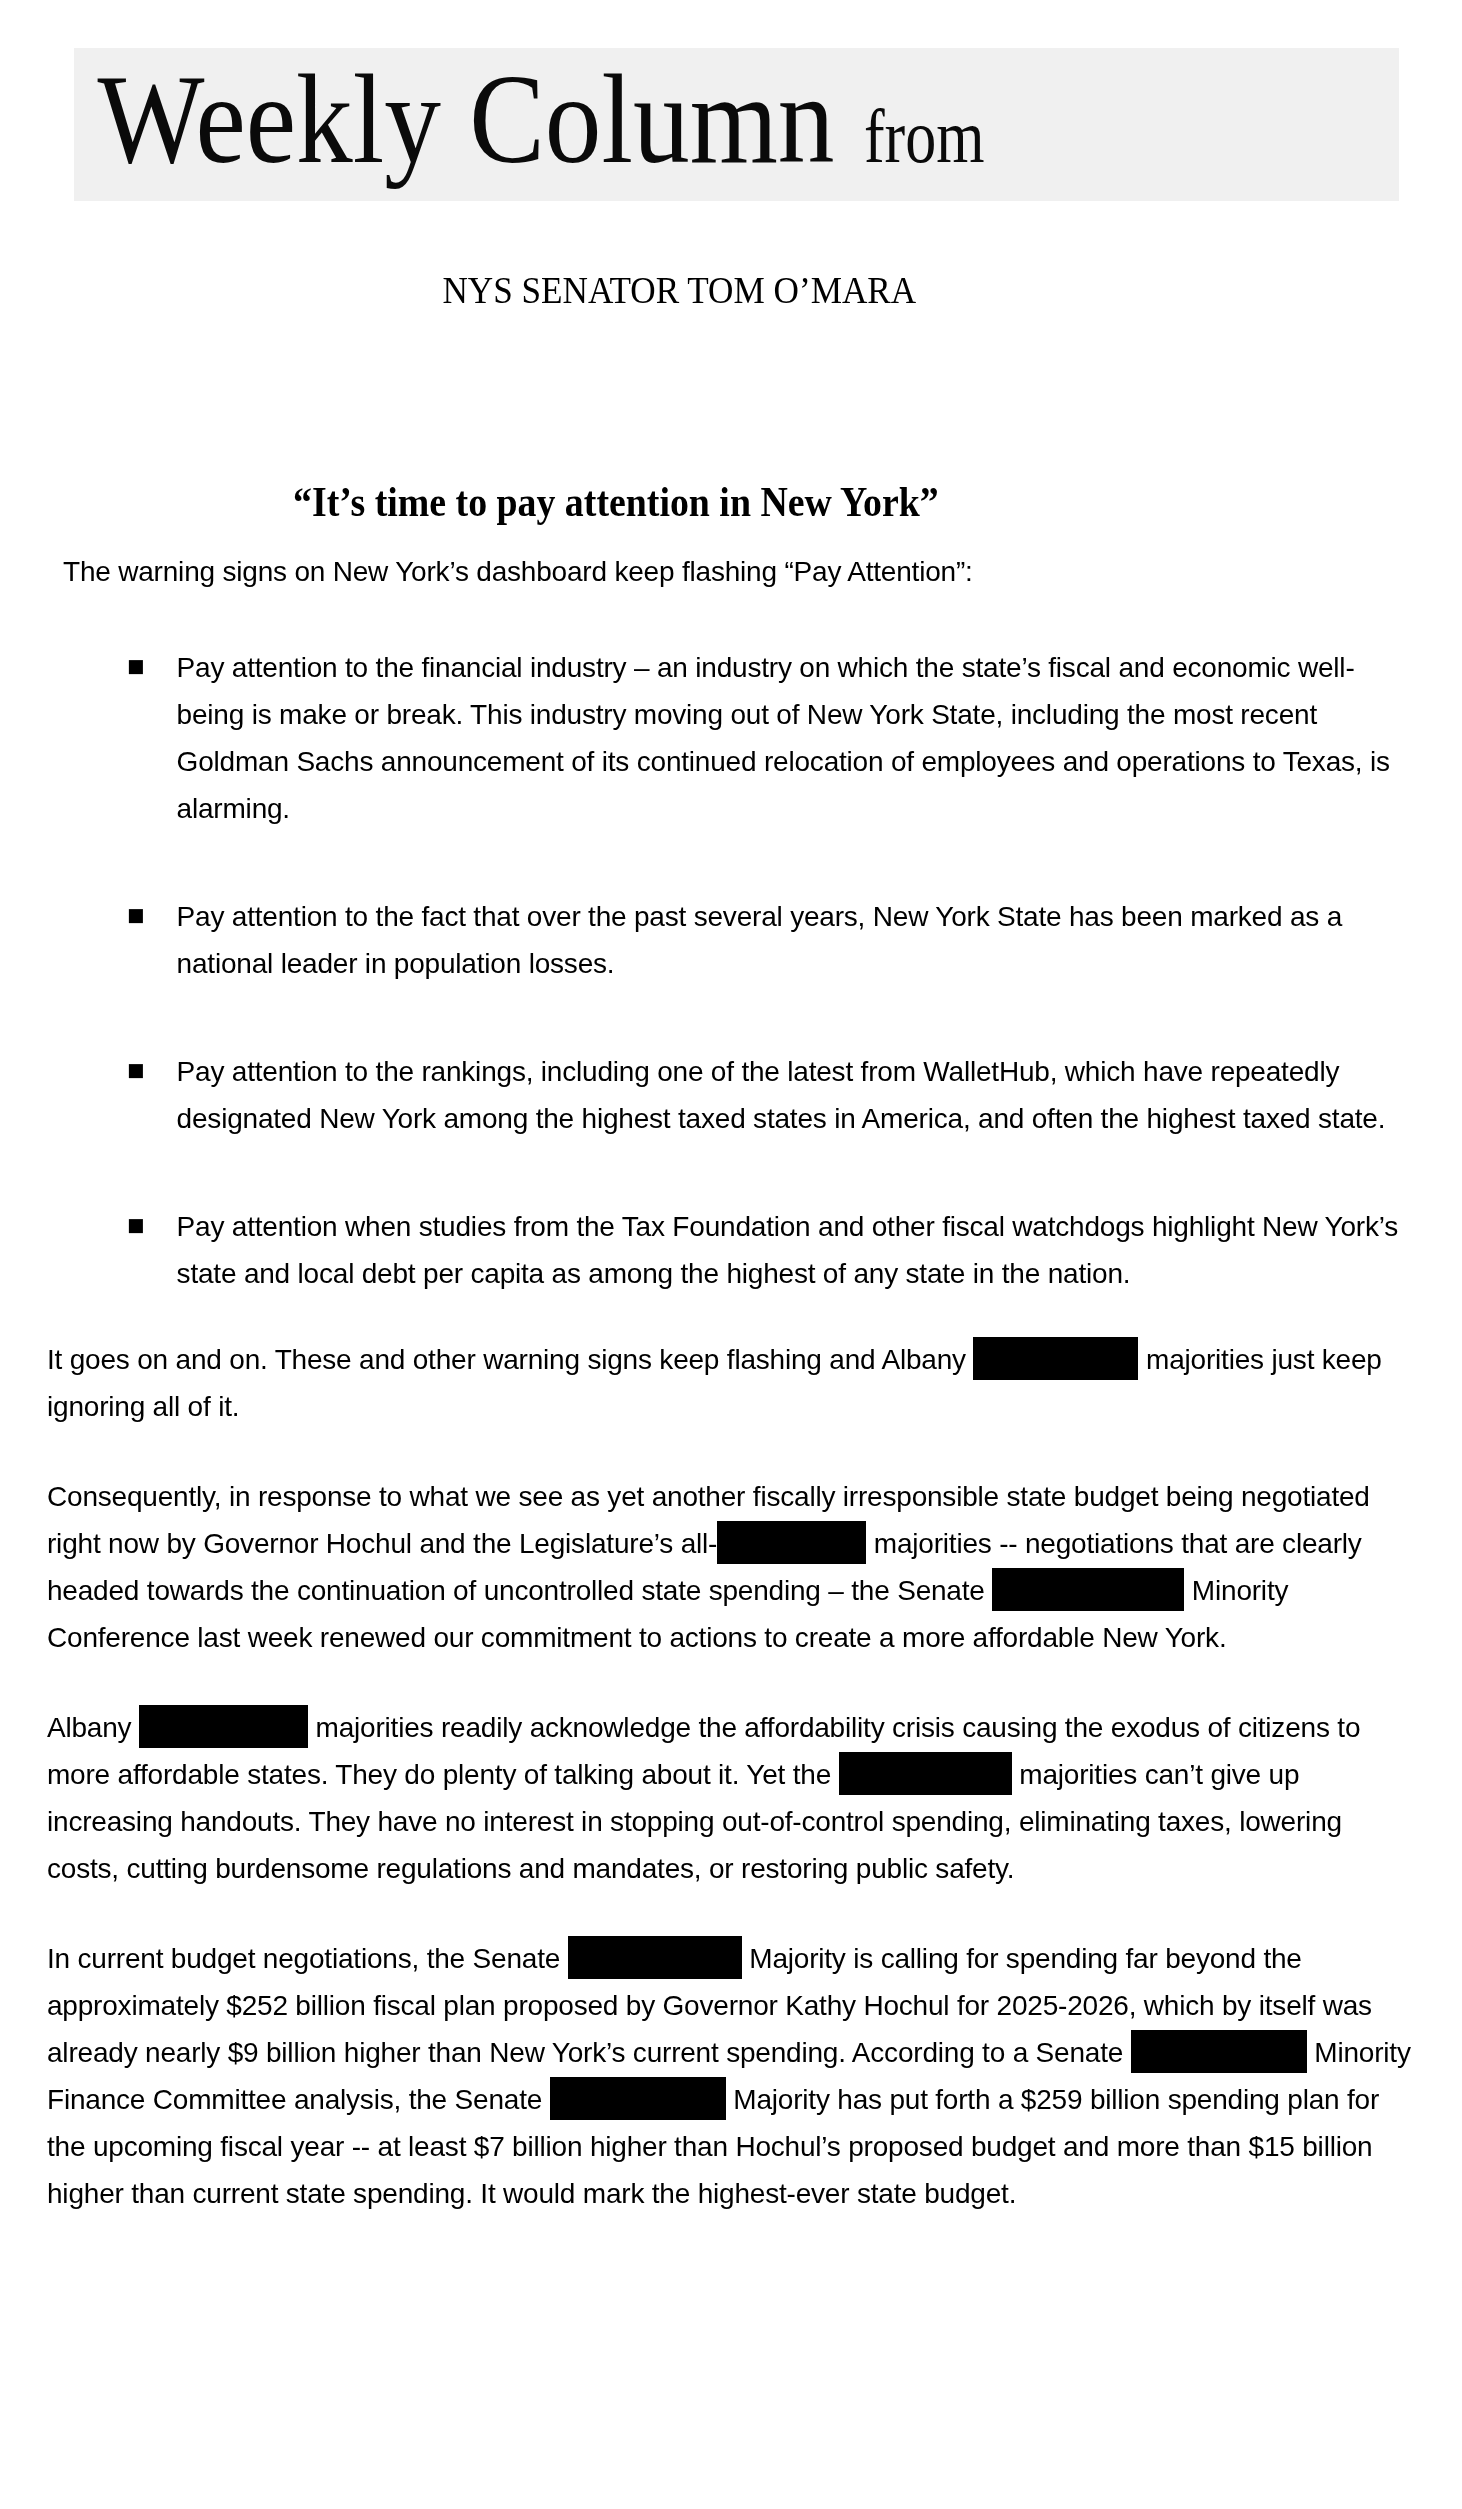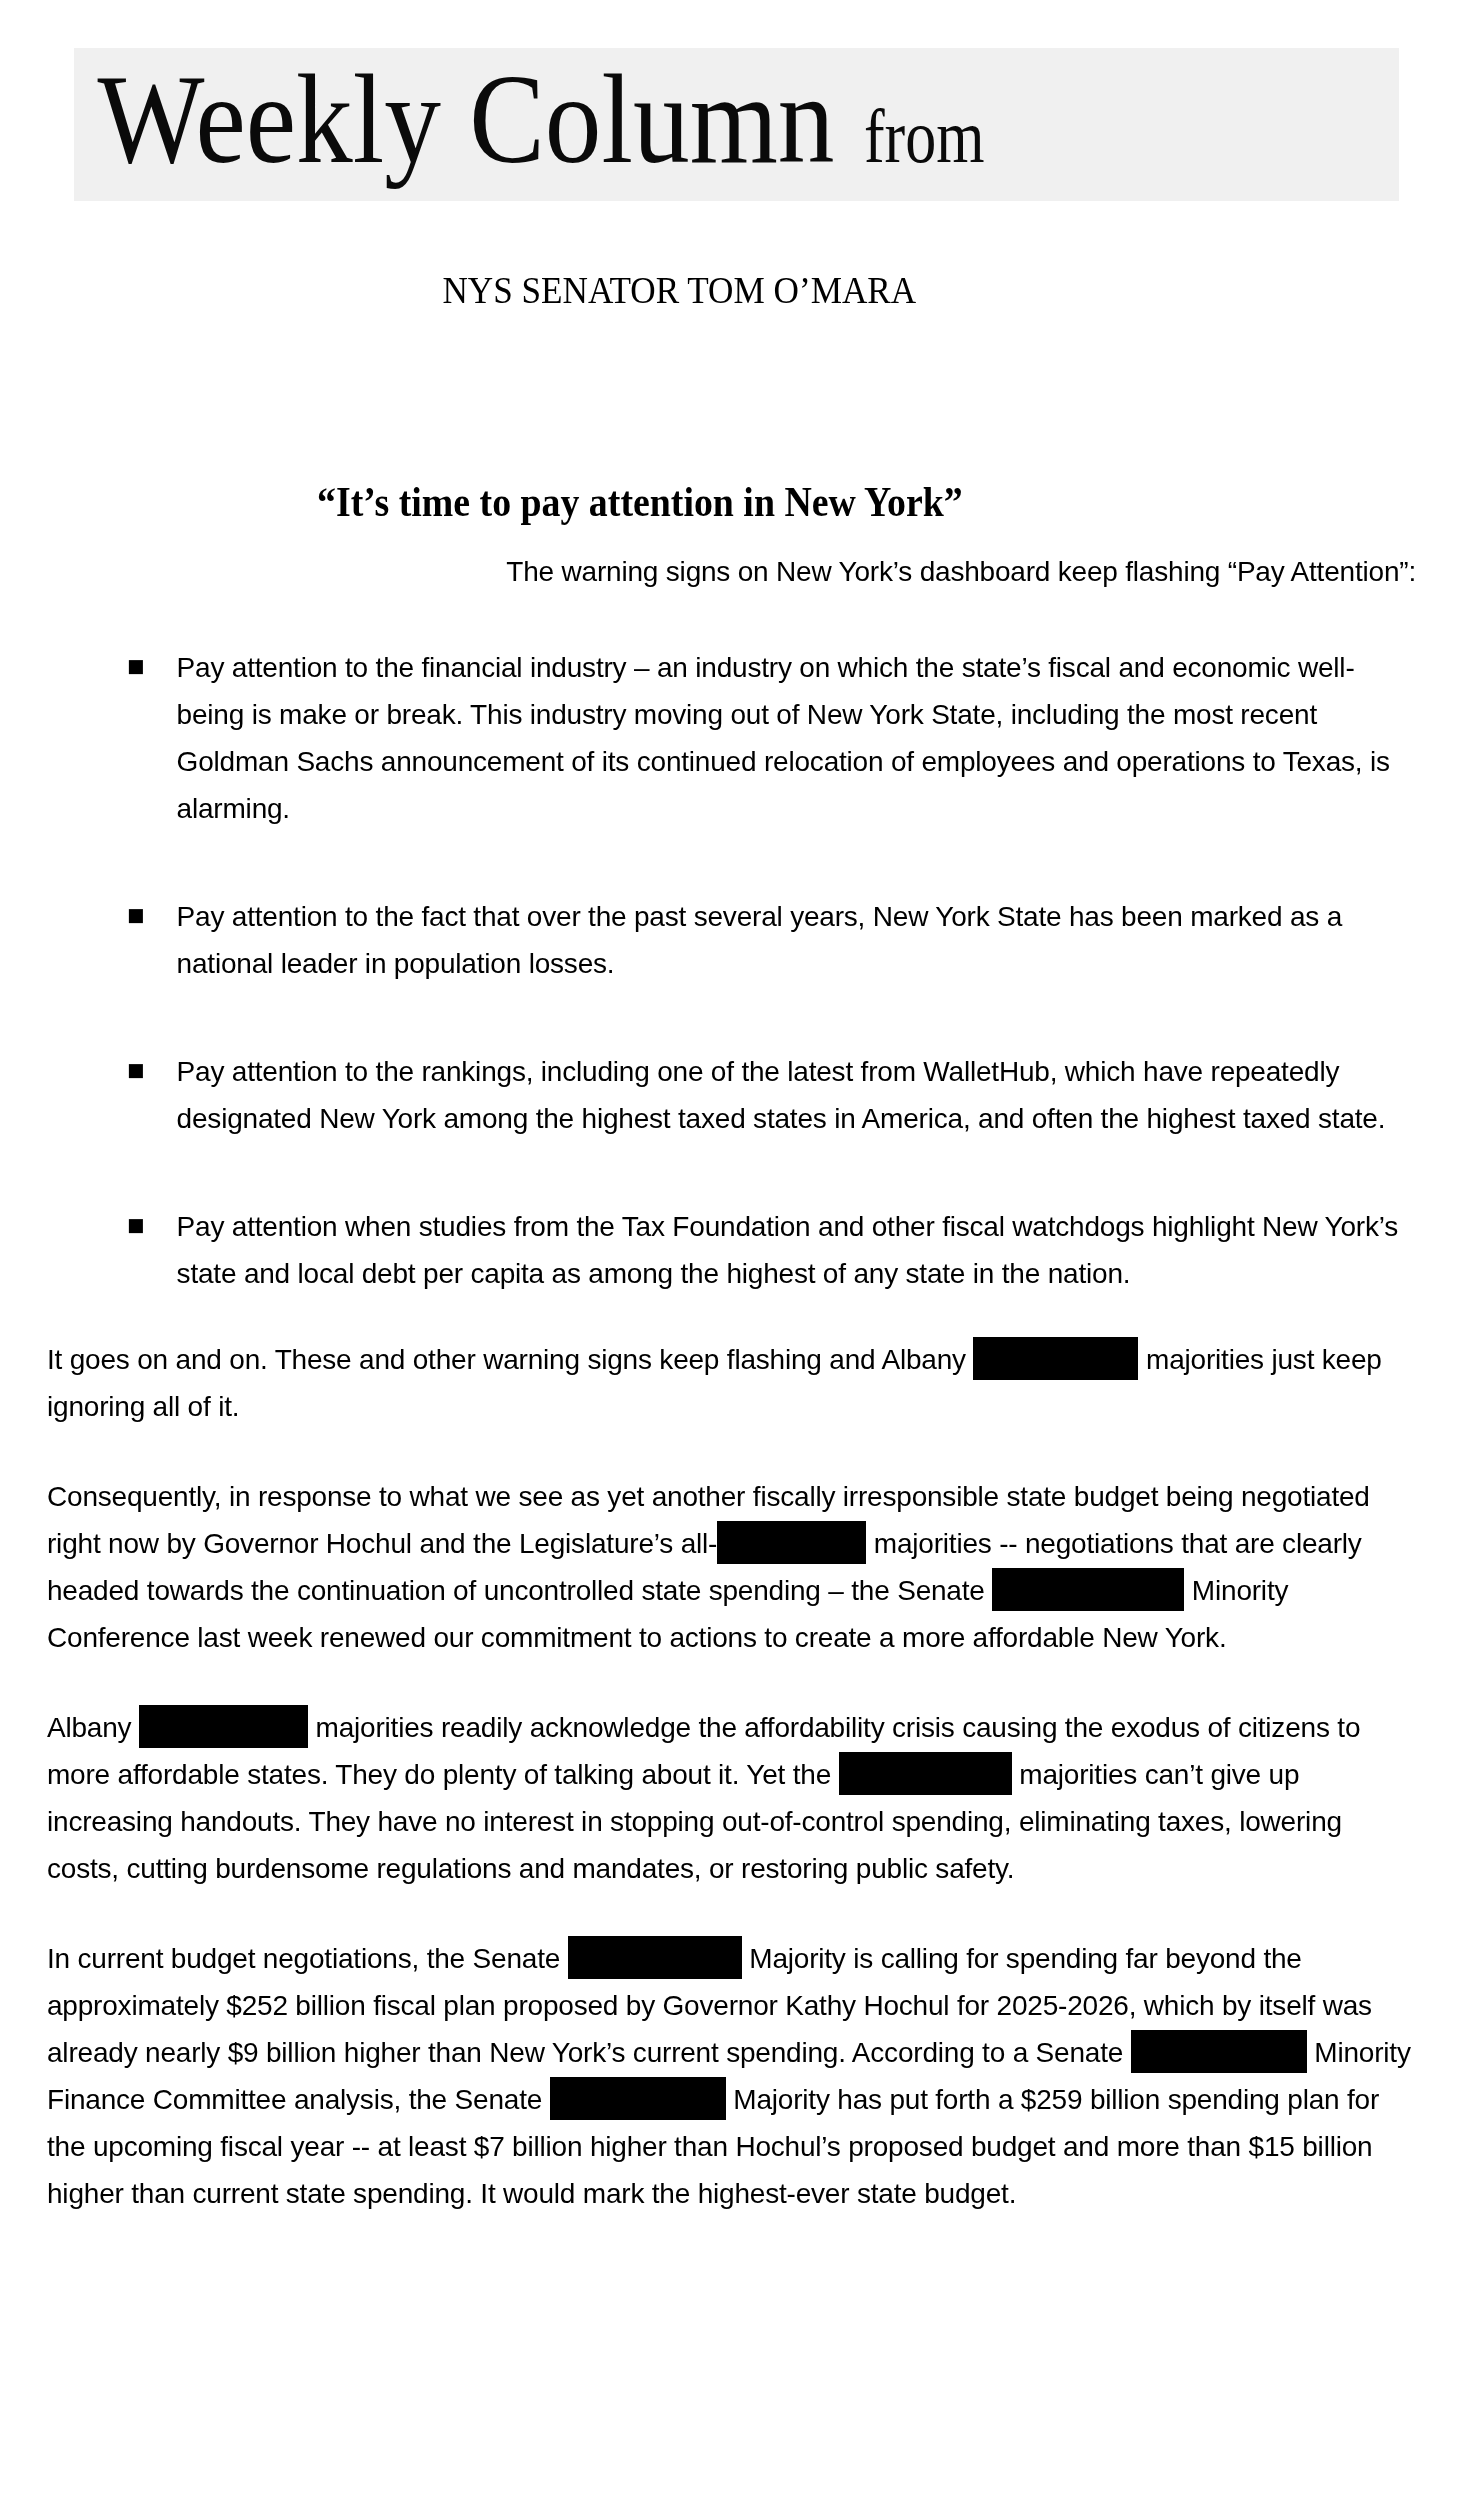--- a/index.html
+++ b/index.html
@@ -33,32 +33,32 @@
   .week {
     position: absolute; left: 47px; top: 416px; width: 1162px;
     text-align: center; font-size: 53px; font-weight: bold; font-style: italic; line-height: 1;
   }
   .week-inner {
     display: inline-block; transform: scaleX(0.92);
     padding: 0 13.7px 8.8px 21.6px;
     border-bottom: 5.9px solid #000;
   }
   .headline {
-    position: absolute; left: 59px; top: 479px; width: 1162px;
+    position: absolute; left: 35px; top: 479px; width: 1162px;
     text-align: center; font-size: 43px; font-weight: bold; line-height: 1.05;
   }
   .headline-inner { display: inline-block; transform: scaleX(0.88); }
 
   
   .content {
     position: absolute; left: 47px; top: 548px; width: 1369px;
     font-size: 28px; line-height: 47px; letter-spacing: -0.2px;
     color: #000;
   }
-  .intro { margin: 0 0 49px 16px; text-align: right; }
+  .intro { margin: 0 0 49px 16px; }
   .bullet-list { list-style: none; margin: 0 0 39px 0; padding: 0 0 0 80px; }
   .bullet-item { display: flex; margin-bottom: 61px; }
   .bullet-item:last-child { margin-bottom: 0; }
   .sq { flex: 0 0 auto; width: 21.6px; margin-right: 28px; font-size: 29px; line-height: 45px; }
   .bt { flex: 1 1 auto; }
   .body-para { margin: 0 0 43px 0; }
   .body-para:last-child { margin-bottom: 16px; }
   .redact { display: inline-block; height: 43px; background: #000000; vertical-align: -10.8px; }
 </style>
 </head>

